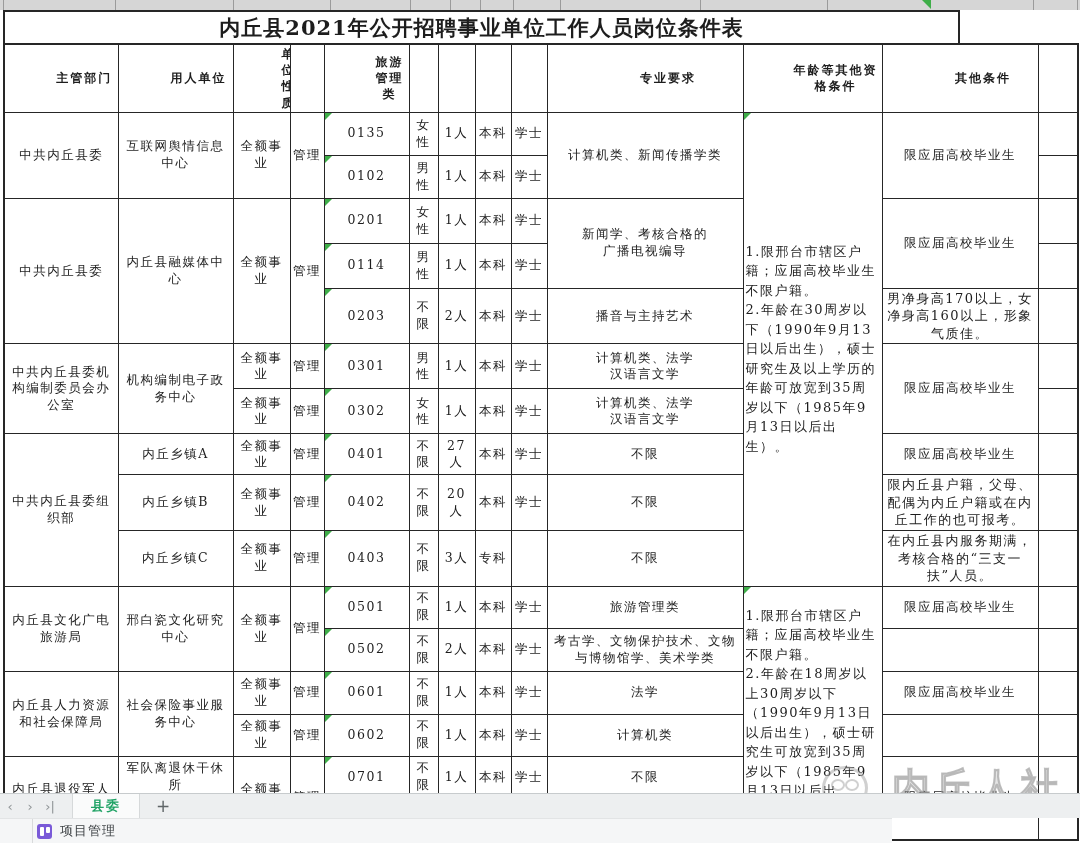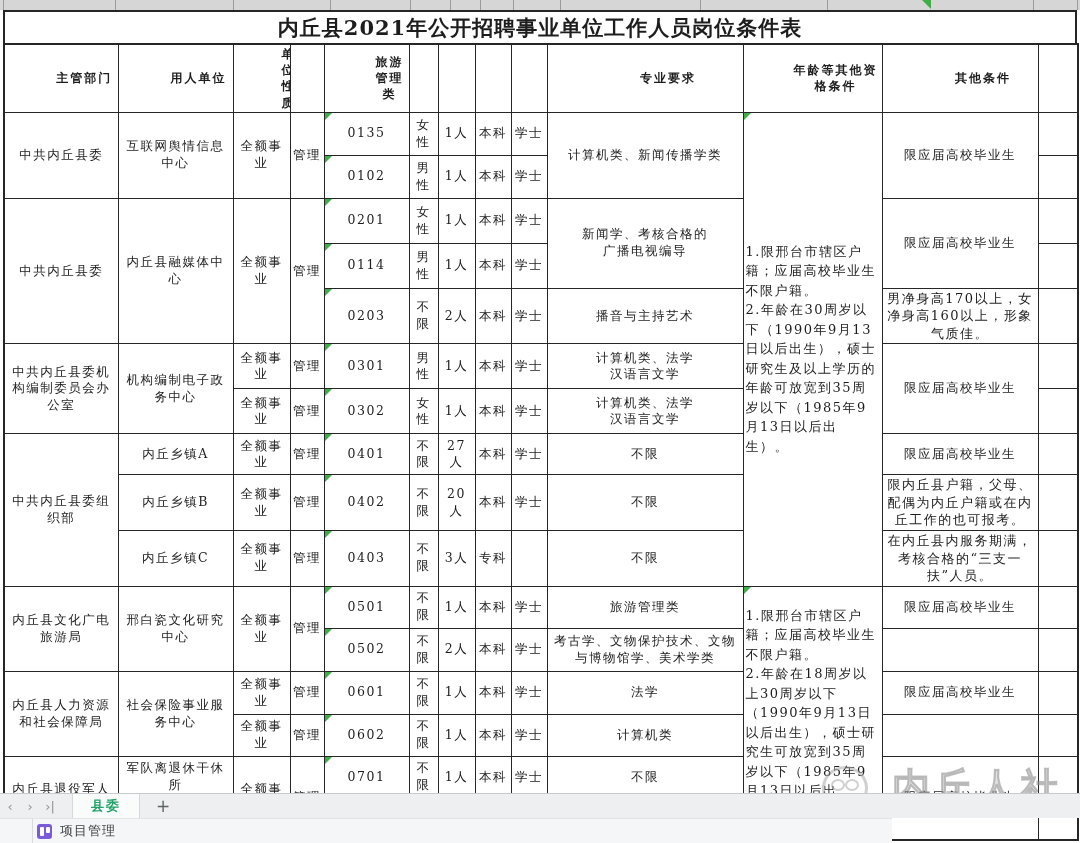--- a/index.html
+++ b/index.html
@@ -9,21 +9,21 @@
   
   .top-strip { position:absolute; left:0; top:0; width:1080px; height:10px; background:#d6d6d6; }
   .ticks { position:absolute; top:0; left:3px; width:1px; height:10px; background:#9b9b9b;
            box-shadow:112px 0 #9b9b9b,230px 0 #9b9b9b,327px 0 #9b9b9b,407px 0 #9b9b9b,447px 0 #9b9b9b,
                       477px 0 #9b9b9b,510px 0 #9b9b9b,557px 0 #9b9b9b,697px 0 #9b9b9b,824px 0 #9b9b9b,
                       1030px 0 #9b9b9b,1074px 0 #9b9b9b; }
   .corner-flag { position:absolute; left:922px; top:0; width:0; height:0;
                  border-left:9px solid transparent; border-top:9px solid #3fae49; }
 
   
-  .title-bar { position:absolute; left:3px; top:10px; width:1074px; height:33px;
+  .title-bar { position:absolute; left:3px; top:10px; width:957px; height:33px;
                border:2px solid #262626; border-bottom:none; background:#fff;
                display:flex; align-items:center; justify-content:center;
                font-family:"DejaVu Serif",serif; font-weight:bold; font-size:21px; letter-spacing:1px; }
 
   
   table.sheet { position:absolute; left:3px; top:43px; width:1074px; border-collapse:collapse;
                 table-layout:fixed; background:#fff; font-family:"DejaVu Serif",serif; font-size:12.5px; }
   .sheet { border:2px solid #262626; }
   .sheet th, .sheet td { border:1px solid #262626; text-align:center; vertical-align:middle;
                          padding:1px 2px; line-height:1.35; white-space:pre-line;

